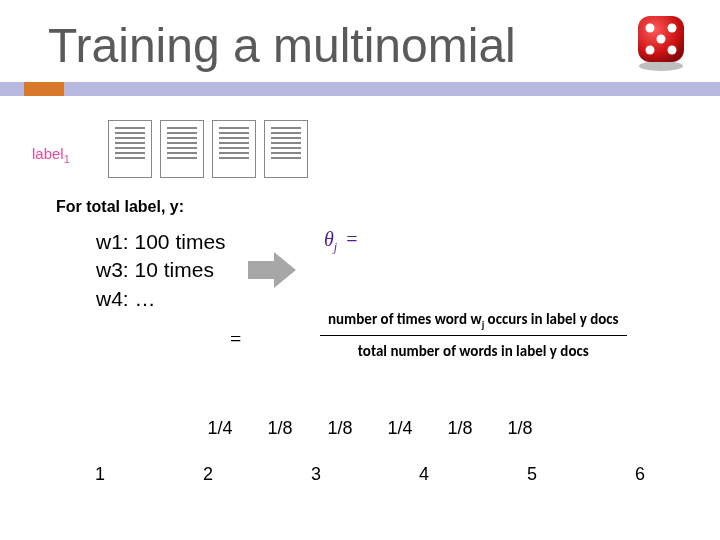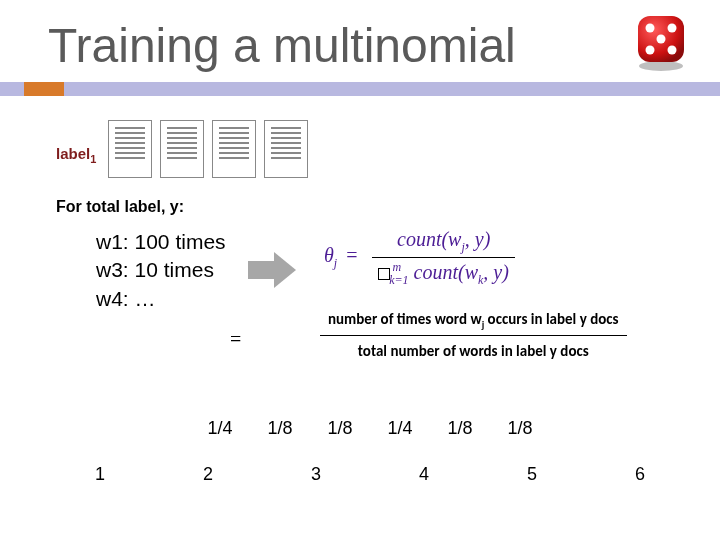--- a/index.html
+++ b/index.html
@@ -36,25 +36,24 @@
   }
   .dice {
     position: absolute;
     right: 28px;
     top: 10px;
     width: 62px;
     height: 62px;
   }
   .label1 {
     position: absolute;
-    left: 56px;
+    left: 32px;
     top: 145px;
     font-size: 15px;
-    color: #7f1d1d;
-    font-weight: bold;
+    color: #ec4899;
   }
   .label1 sub { font-size: 11px; }
   .docs {
     position: absolute;
     left: 108px;
     top: 120px;
     display: flex;
     gap: 8px;
   }
   .doc {
@@ -246,29 +245,20 @@
 </div>
 
 <div class="arrow">
   <div class="shaft"></div>
     <div class="head"></div>
 </div>
 
 <div class="formula">
   <span class="theta">θ</span><sub>j</sub>
   <span style="margin:0 4px;">=</span>
-  <span class="frac">
-    <div class="num">
-      <span style="font-style:italic">count(w</span><sub>j</sub><span style="font-style:italic">, y)</span>
-    </div>
-    <div class="den">
-      <span class="box"></span><sup>m</sup><sub style="margin-left:-12px;">k=1</sub>
-      <span style="font-style:italic"> count(w</span><sub>k</sub><span style="font-style:italic">, y)</span>
-    </div>
-  </span>
 </div>
 
 <div class="eqrow">=</div>
 <div class="eqfrac">
   <div class="n"><span>number of times word w</span><sub>j</sub><span> occurs in label y docs</span></div>
   <div class="d">total number of words in label y docs</div>
 </div>
 
 <div class="fractions">
   <div>1/4</div>

